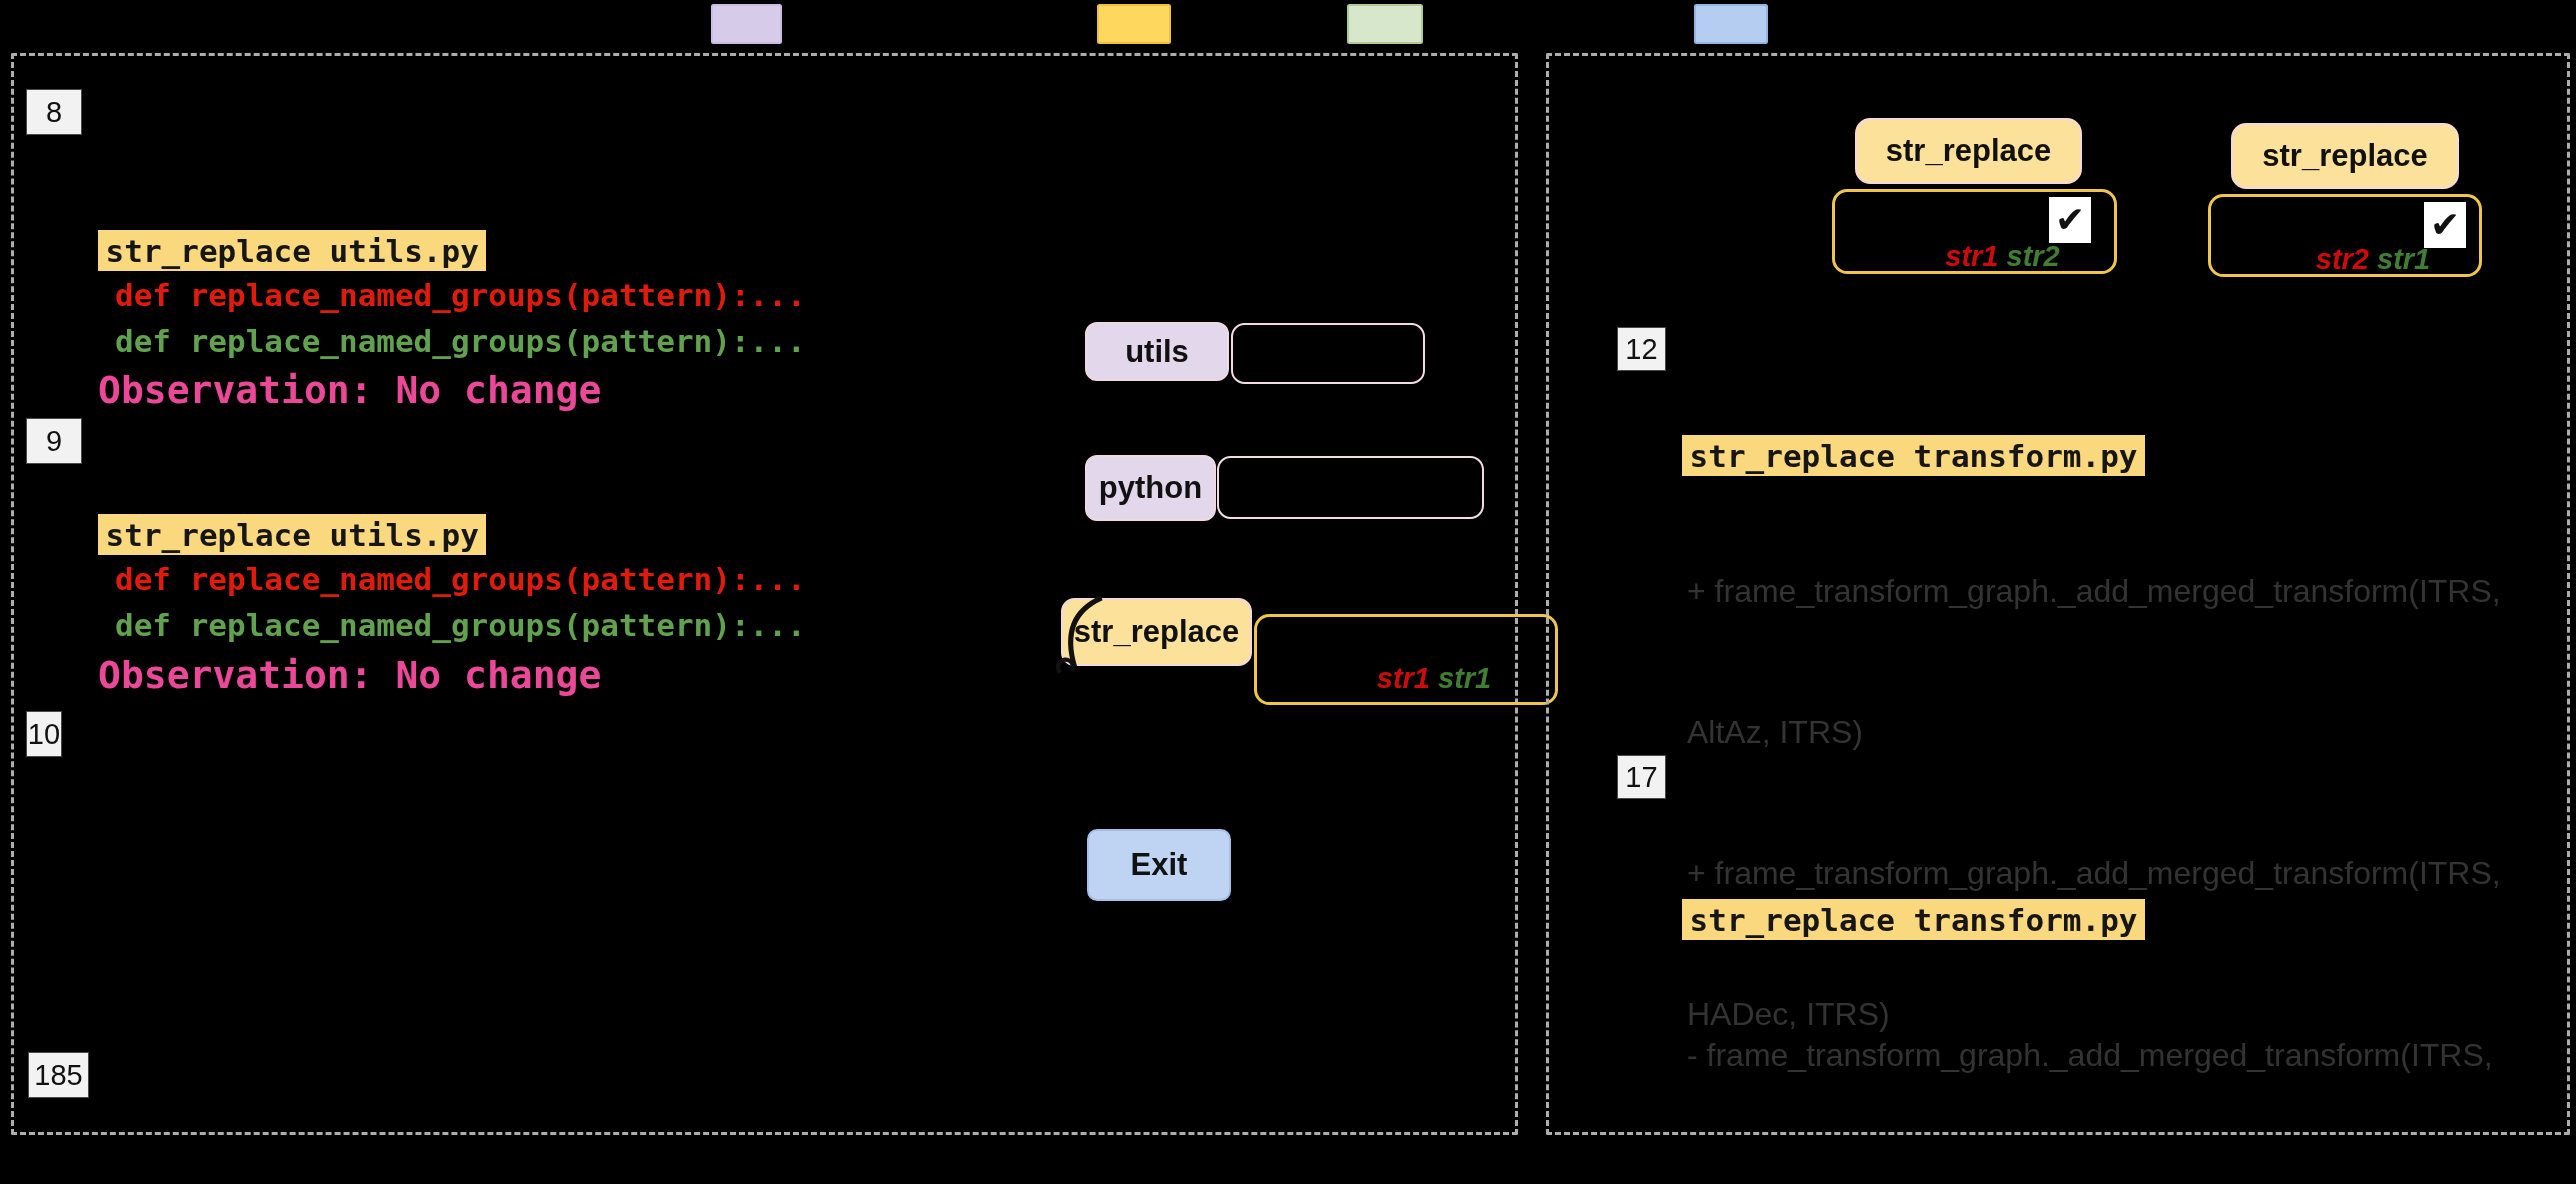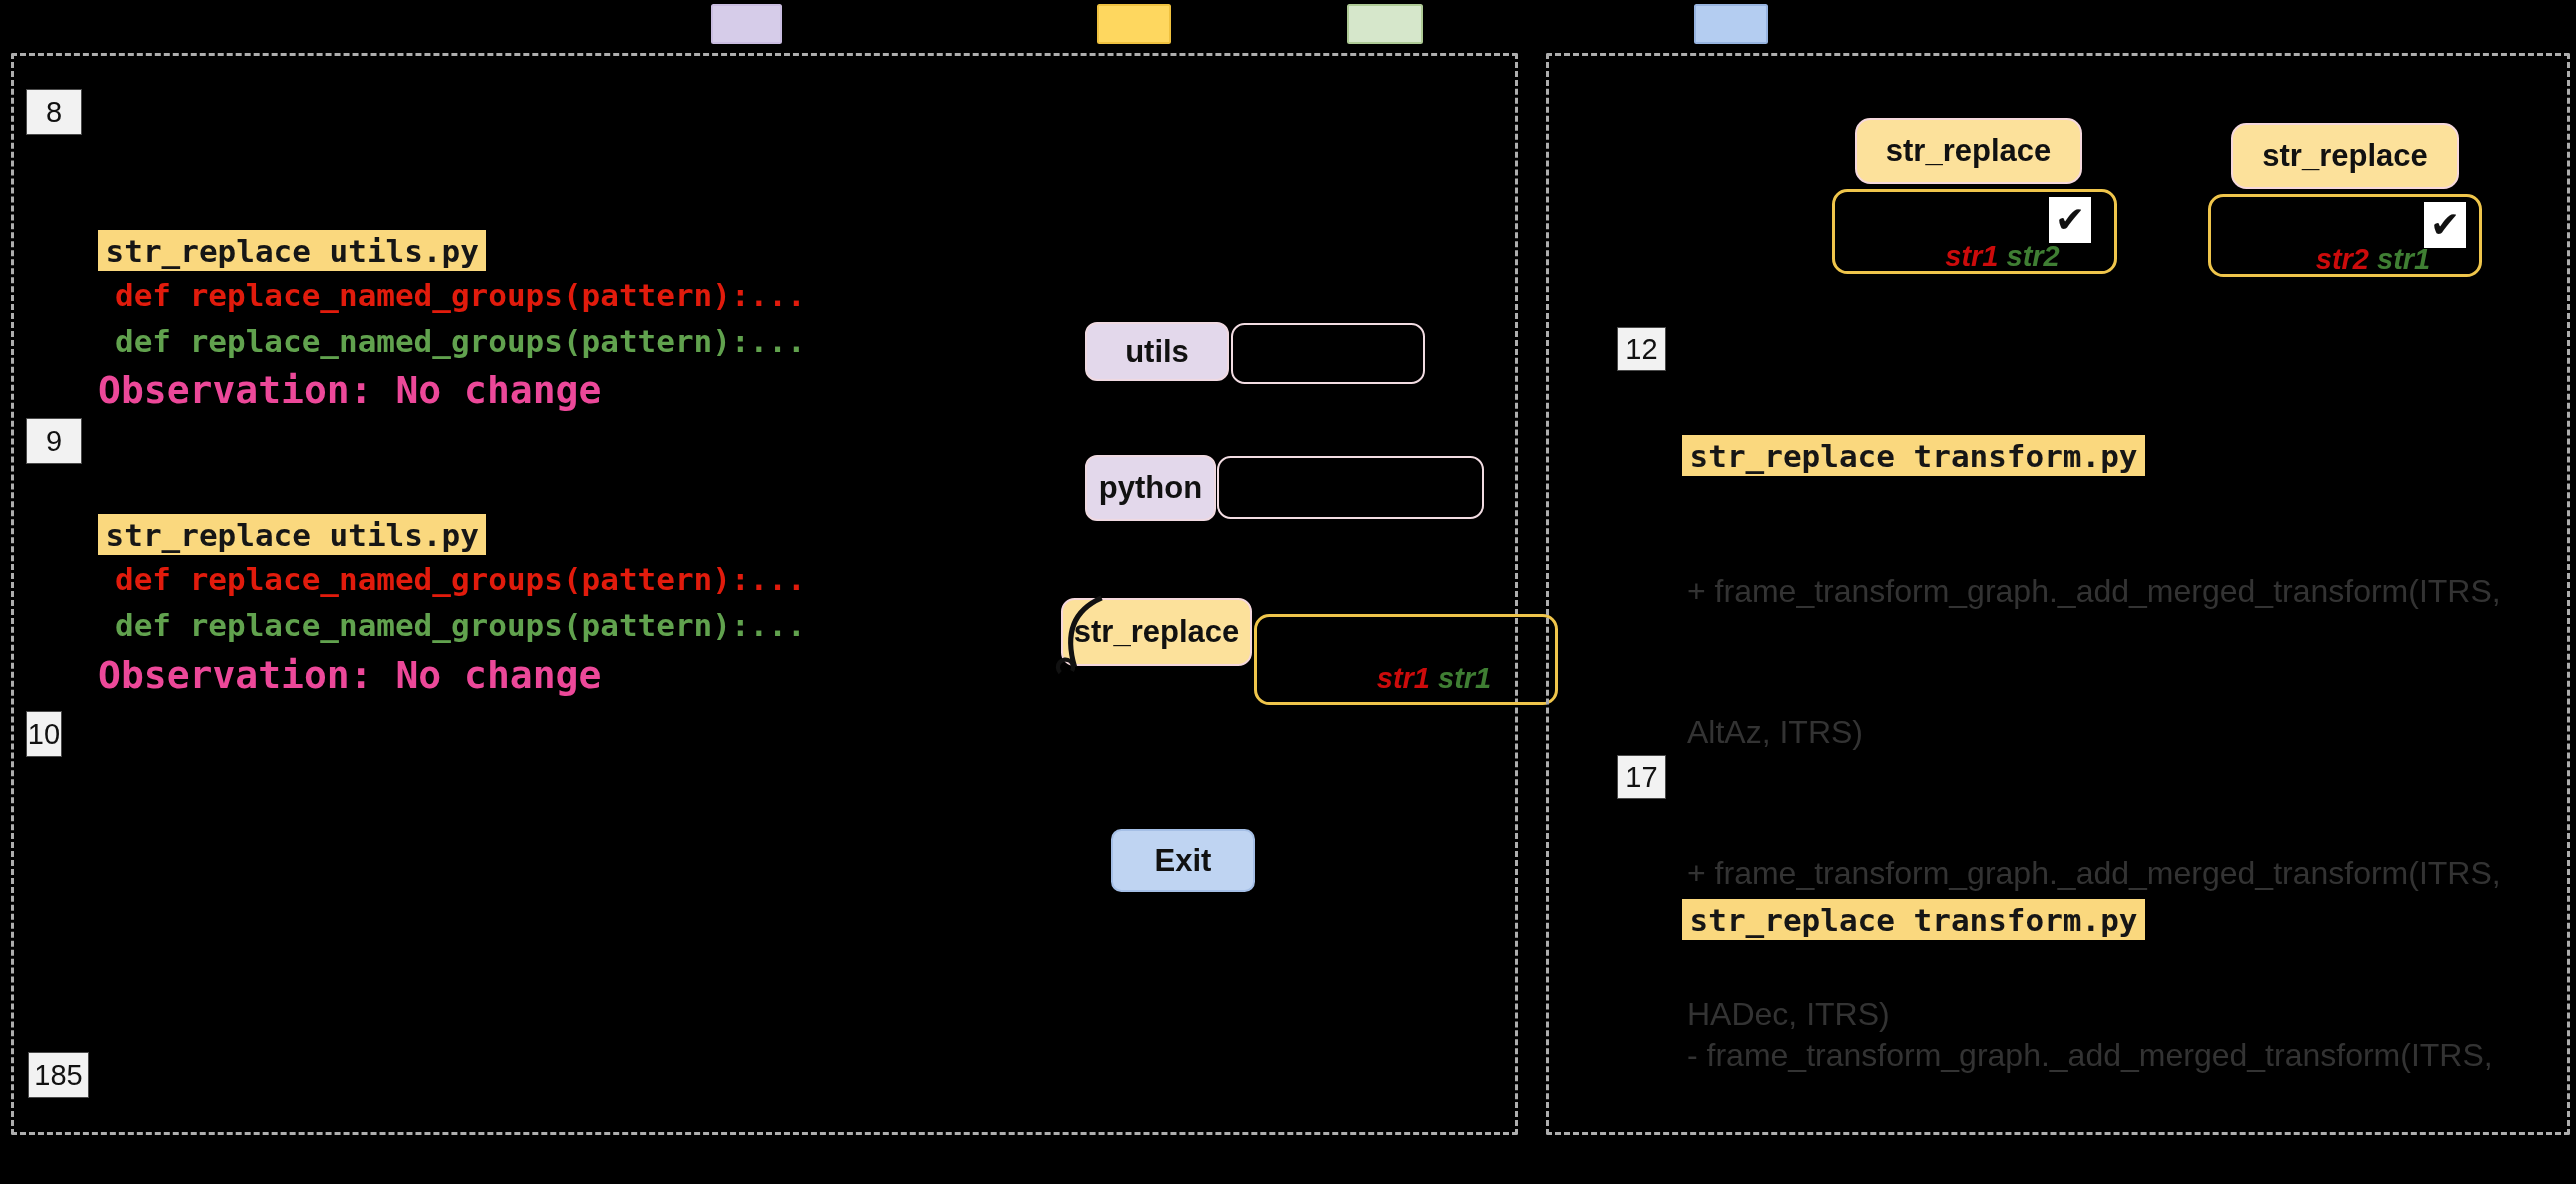--- a/index.html
+++ b/index.html
@@ -93,21 +93,21 @@
     <path d="M 6 28 A 9 9 0 1 1 20 26" stroke="#111" stroke-width="5" fill="none"></path>
   </svg>
   <div class="abs slot-gold" style="left:1254px;top:614px;width:304px;height:91px;">
     <div class="args" style="position:absolute;bottom:6.8px;left:0;width:100%;">
       <span class="arg-red">str1</span>
       <span> </span>
       <span class="arg-green">str1</span>
     </div>
   </div>
 
-  <div class="abs cmd cmd-blue" style="left:1087px;top:829px;width:144px;height:63px;margin-left:24px;">
+  <div class="abs cmd cmd-blue" style="left:1087px;top:829px;width:144px;height:72px;">
     <span>Exit</span>
   </div>
 
   <div class="abs panel" style="left:1546px;top:53px;width:1024px;height:1082px;"></div>
 
   <div class="abs cmd cmd-yellow" style="left:1855px;top:118px;width:227px;height:66px;border-radius:15.3px;">
     <span>str_replace</span>
   </div>
   <div class="abs slot-gold" style="left:1832px;top:189px;width:285px;height:85px;background:#000;"></div>
   <div class="abs checkbox" style="left:2049px;top:197px;width:42px;height:46px;">

